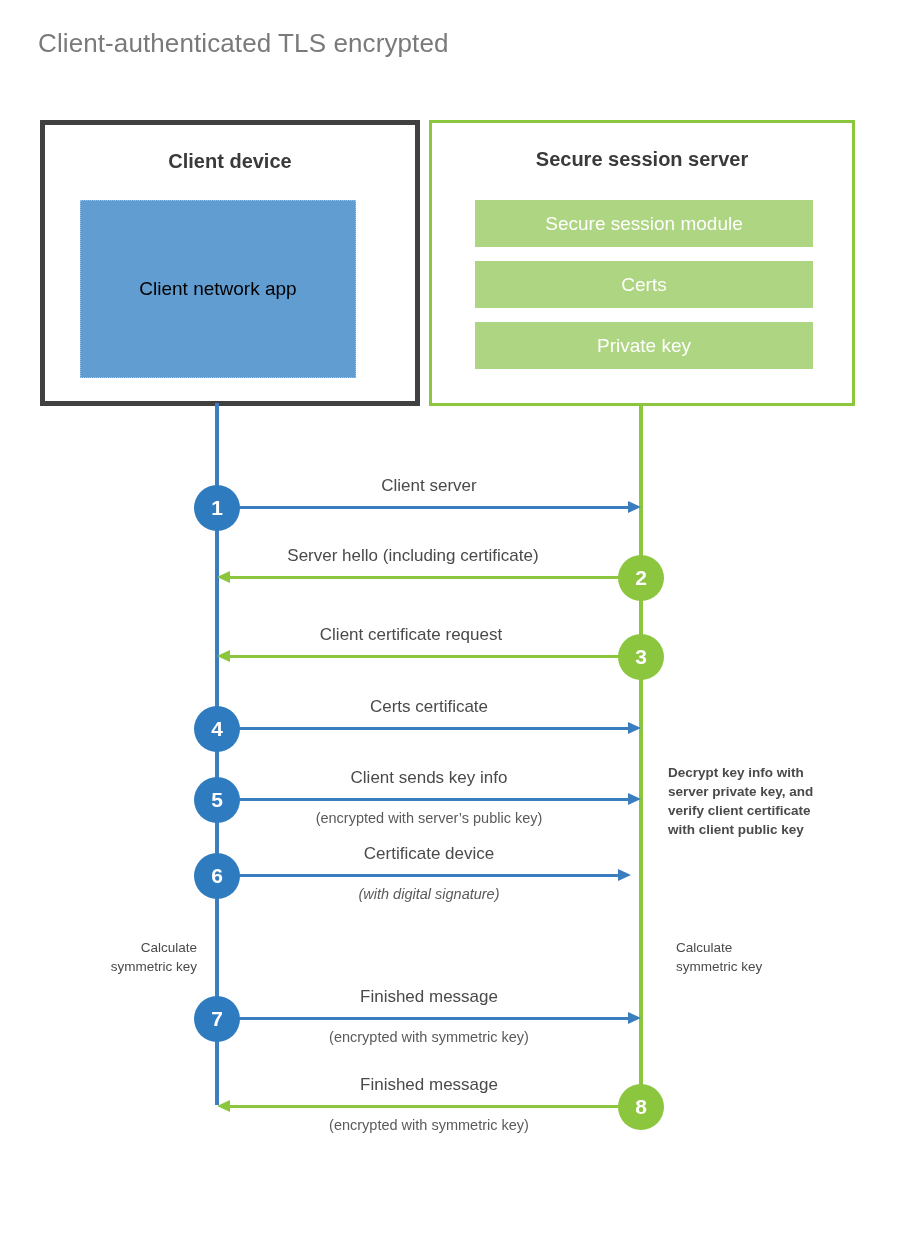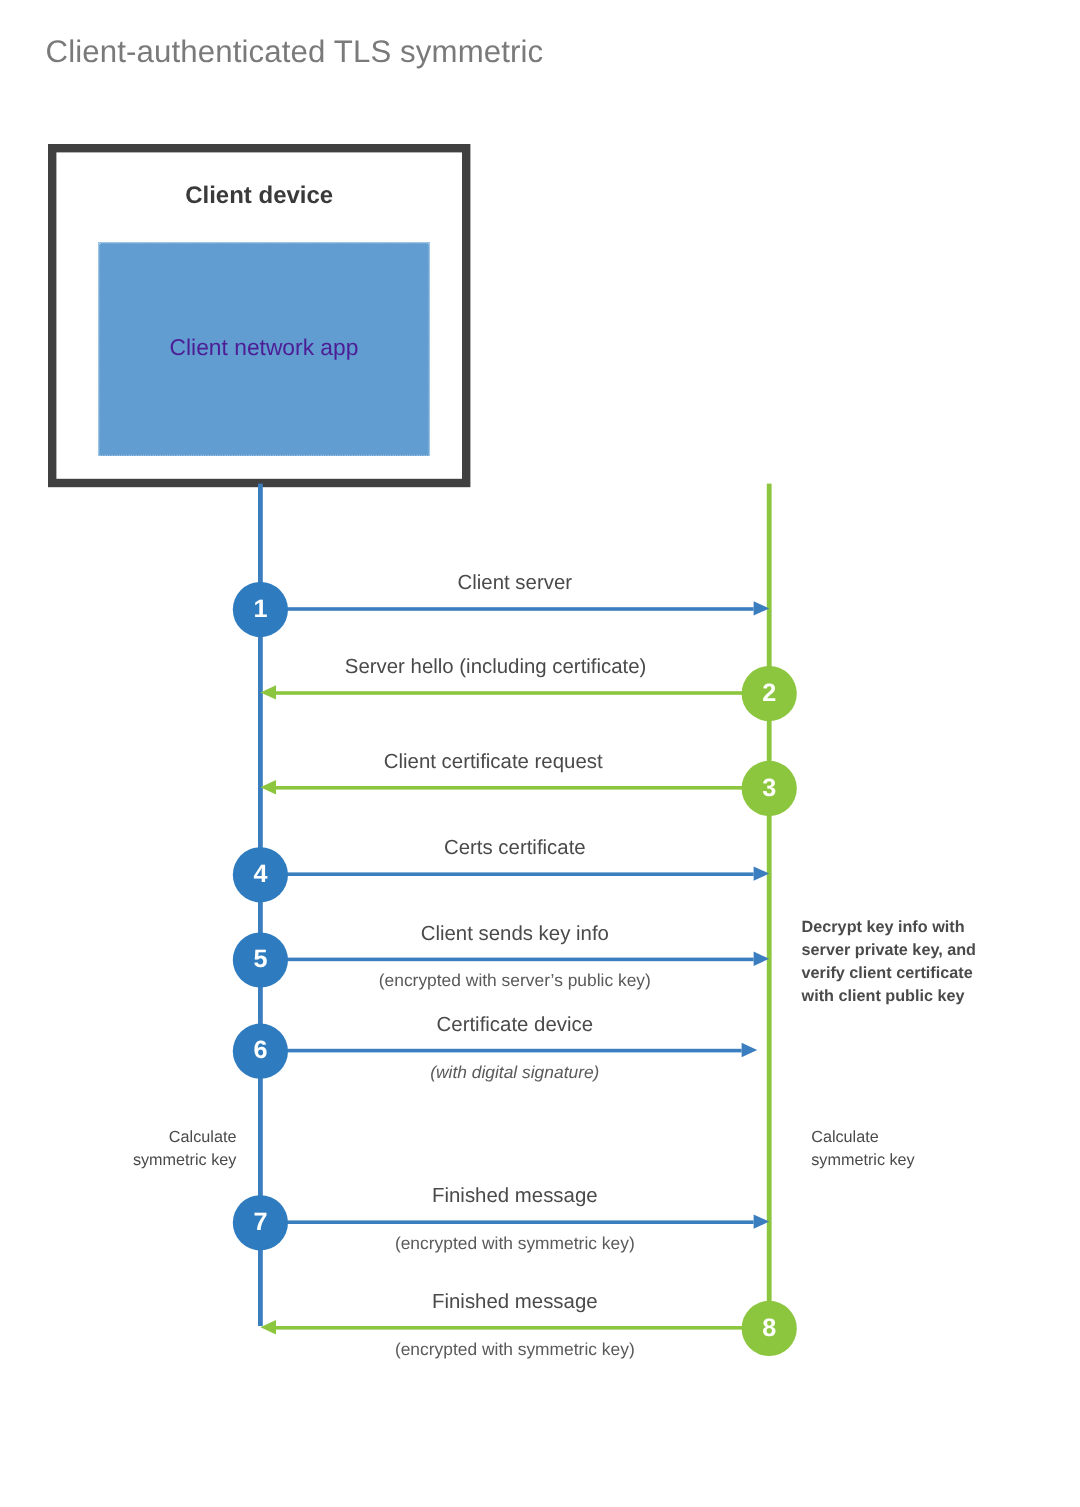--- a/index.html
+++ b/index.html
@@ -34,23 +34,23 @@
 
   
   .party-box {
     position: absolute;
     background: #ffffff;
     box-sizing: border-box;
   }
   .party-box.client {
     left: 40px;
     top: 120px;
-    width: 352px;
+    width: 380px;
     height: 286px;
-    border: 7px solid #404040;
+    border: 5px solid #404040;
   }
   .party-box.server {
     left: 429px;
     top: 120px;
     width: 426px;
     height: 286px;
     border: 3px solid #8cc63f;
   }
   .party-title {
     position: absolute;
@@ -70,21 +70,21 @@
     top: 75px;
     width: 276px;
     height: 178px;
     background: #629dd1;
     border: 1px dotted #9cc3e5;
     box-sizing: border-box;
     display: flex;
     align-items: center;
     justify-content: center;
     text-align: center;
-    color: #4c1d95;
+    color: #000000;
     font-size: 19px;
     line-height: 1.35;
     padding: 0 10px;
   }
 
   
   .server-bars {
     position: absolute;
     left: 43px;
     top: 77px;
@@ -189,27 +189,35 @@
     white-space: pre-line;
   }
   .annotation.left-side { text-align: right; }
   .annotation.right-side { text-align: left; }
 </style>
 </head>
 <body>
 
 <div id="canvas">
 
-  <div class="page-title">Client-authenticated TLS symmetric</div>
+  <div class="page-title">Client-authenticated TLS encrypted</div>
 
   <div class="party-box client">
     <div class="party-title">Client device</div>
     <div class="client-app">Client network app</div>
   </div>
 
+  <div class="party-box server">
+    <div class="party-title">Secure session server</div>
+    <div class="server-bars">
+      <div class="server-bar">Secure session module</div>
+      <div class="server-bar">Certs</div>
+      <div class="server-bar">Private key</div>
+    </div>
+  </div>
 
   <div class="lifeline client-lane"></div>
   <div class="lifeline server-lane"></div>
 
   <div class="msg to-server" style="left:217px; top:506px; width:424px;">
     <div class="line" style="left:0; width:411px;"></div>
     <div class="arrowhead" style="left:411px;"></div>
     <div class="step-circle blue" style="left:-23px;">1</div>
     <div class="msg-label primary" style="left:212px;">Client server</div>
   </div>

